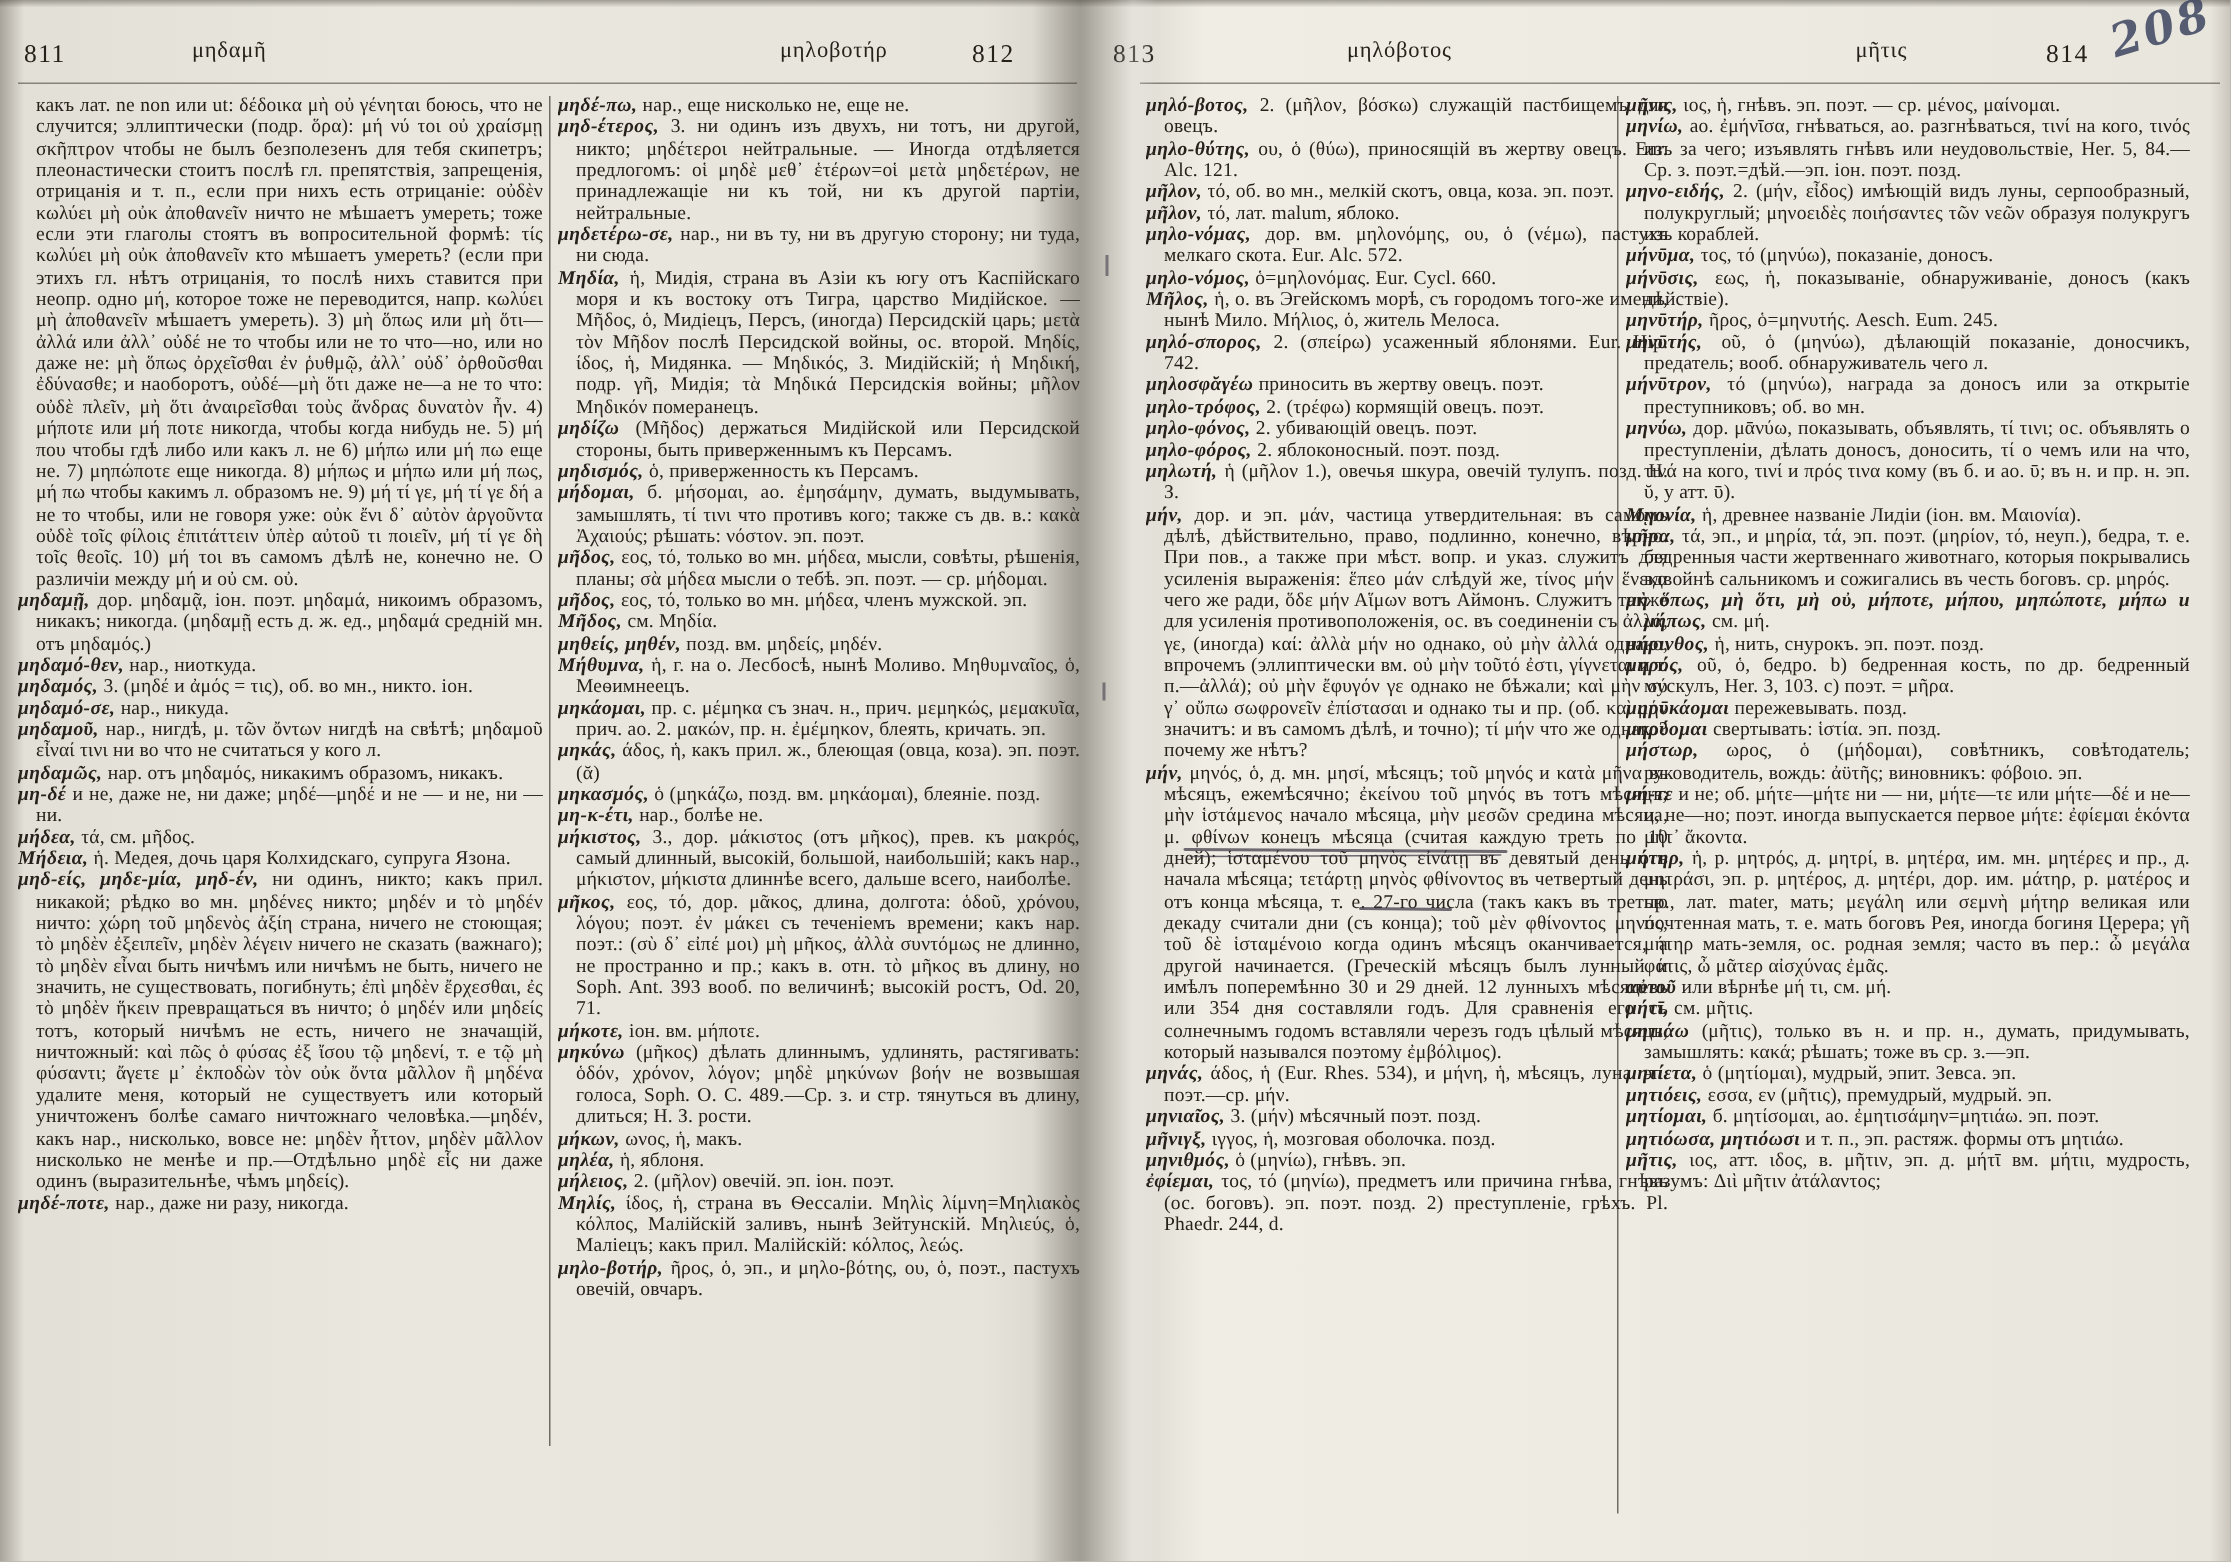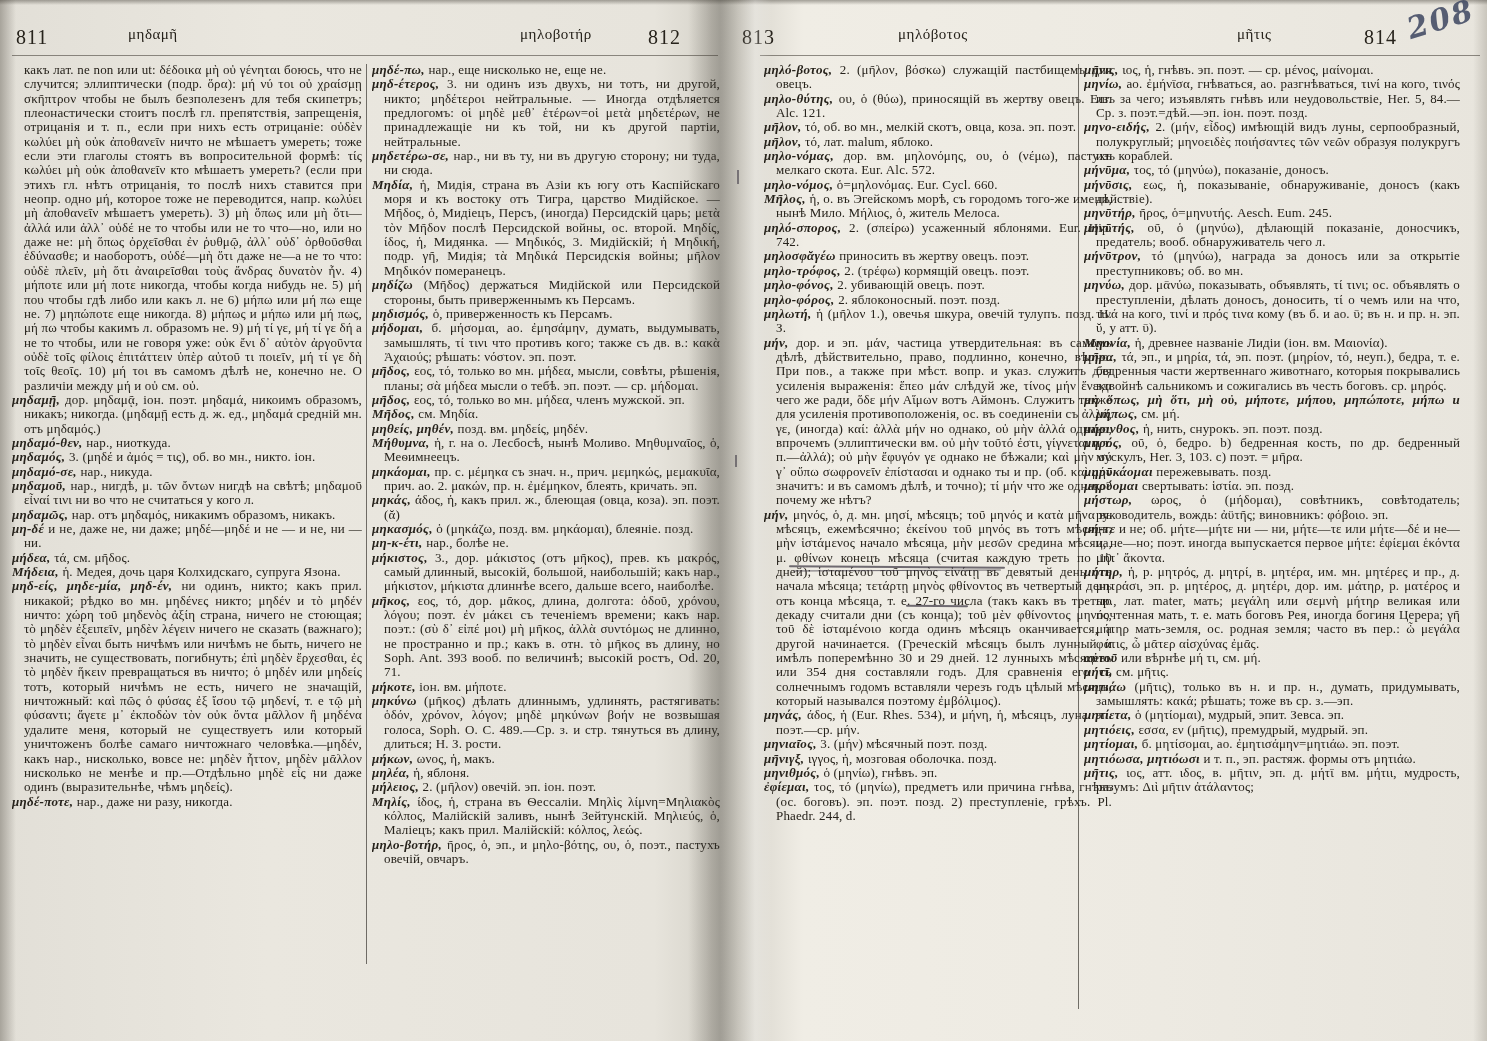--- a/index.html
+++ b/index.html
@@ -6,21 +6,21 @@
   .sheet{
     position:relative;width:1487px;height:1041px;overflow:hidden;
     background:
       linear-gradient(180deg, rgba(70,66,58,.45) 0px, rgba(70,66,58,0) 5px),
       linear-gradient(90deg, rgba(80,75,66,.40) 0px, rgba(80,75,66,0) 16px),
       linear-gradient(90deg, rgba(80,75,66,0) calc(100% - 14px), rgba(110,104,92,.25) 100%),
       linear-gradient(90deg,#e2dfd7 0%,#eae7df 18%,#e7e4dc 44%,#d8d5cc 47.5%,#cfccc3 48.6%,#f0ede5 54%,#edeae2 78%,#e8e5dd 100%);
     font-family:"Liberation Serif","DejaVu Serif",serif;color:#26221b;
   }
   .runhead{position:absolute;top:26px;font-size:15px;white-space:nowrap;}
-  .pgnum{font-style:normal;letter-spacing:1px;font-size:20px;}
+  .pgnum{font-style:normal;letter-spacing:1px;font-size:17px;}
   .ghead{letter-spacing:.5px;}
   .headrule{position:absolute;top:55px;height:1px;background:rgba(60,55,47,.55);}
   .col{
     position:absolute;top:63px;height:976px;overflow:hidden;
     font-size:13px;line-height:14.35px;letter-spacing:.15px;
     text-align:justify;padding-left:12px;box-sizing:border-box;
   }
   .entry{margin:0;text-indent:-12px;}
   .entry.cont{text-indent:0;}
   .hw{font-style:italic;font-weight:bold;letter-spacing:.3px;}

